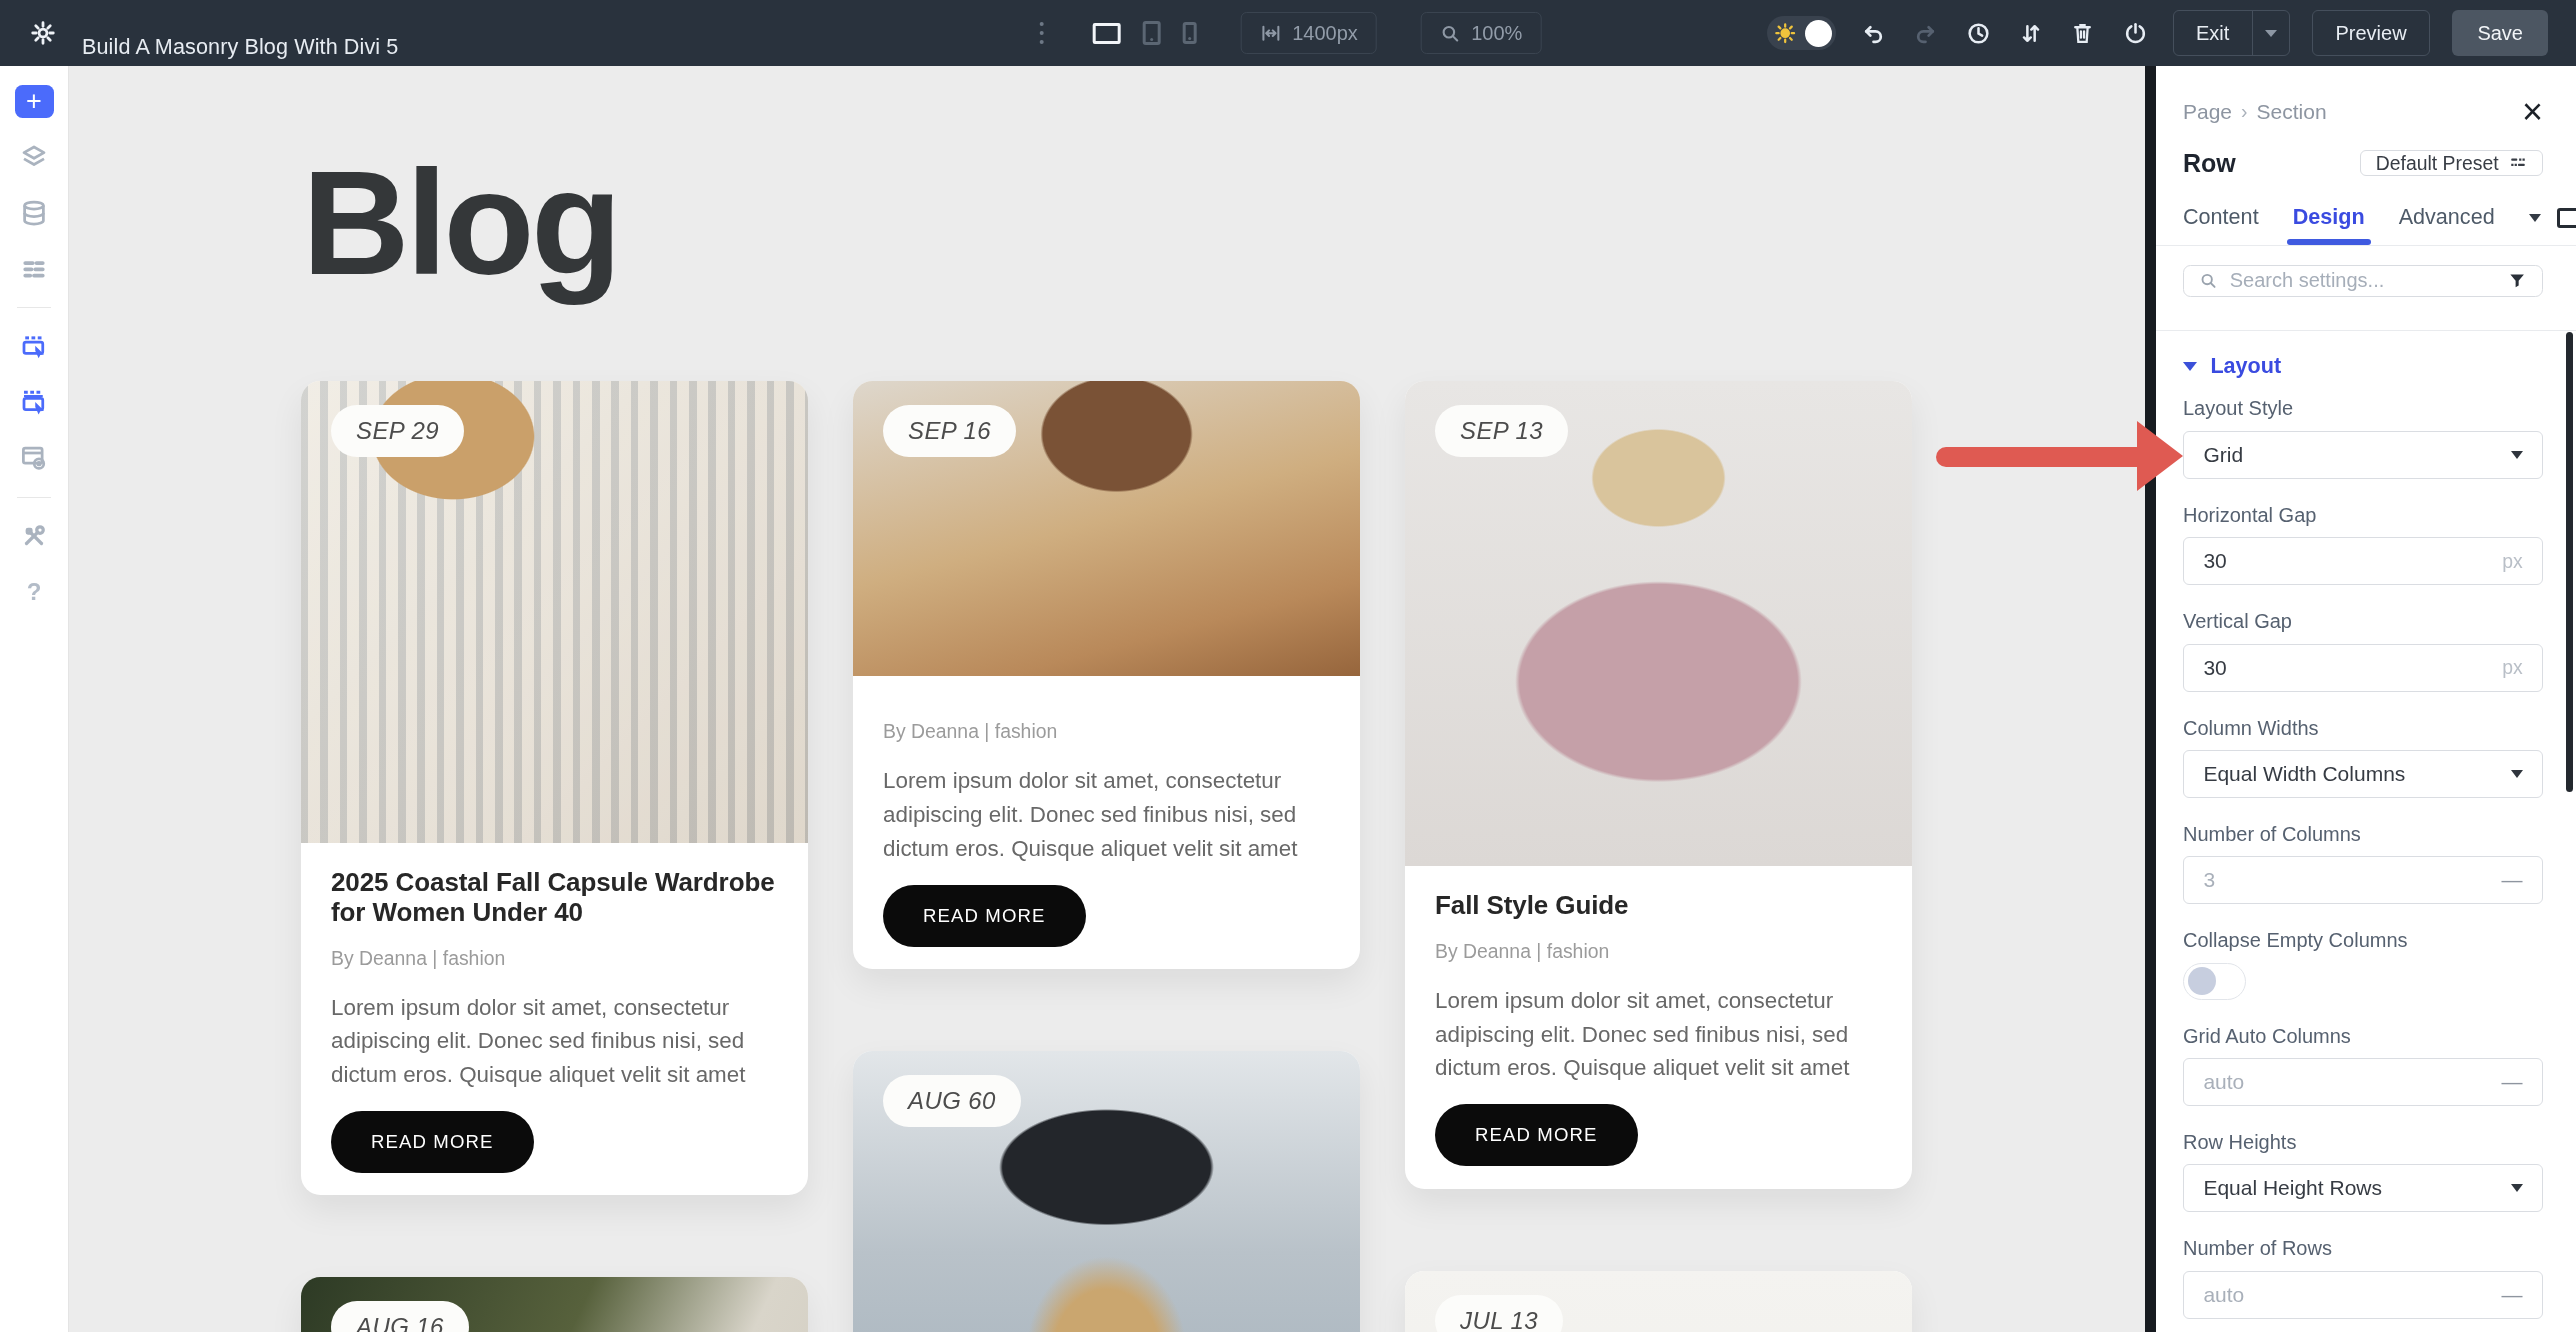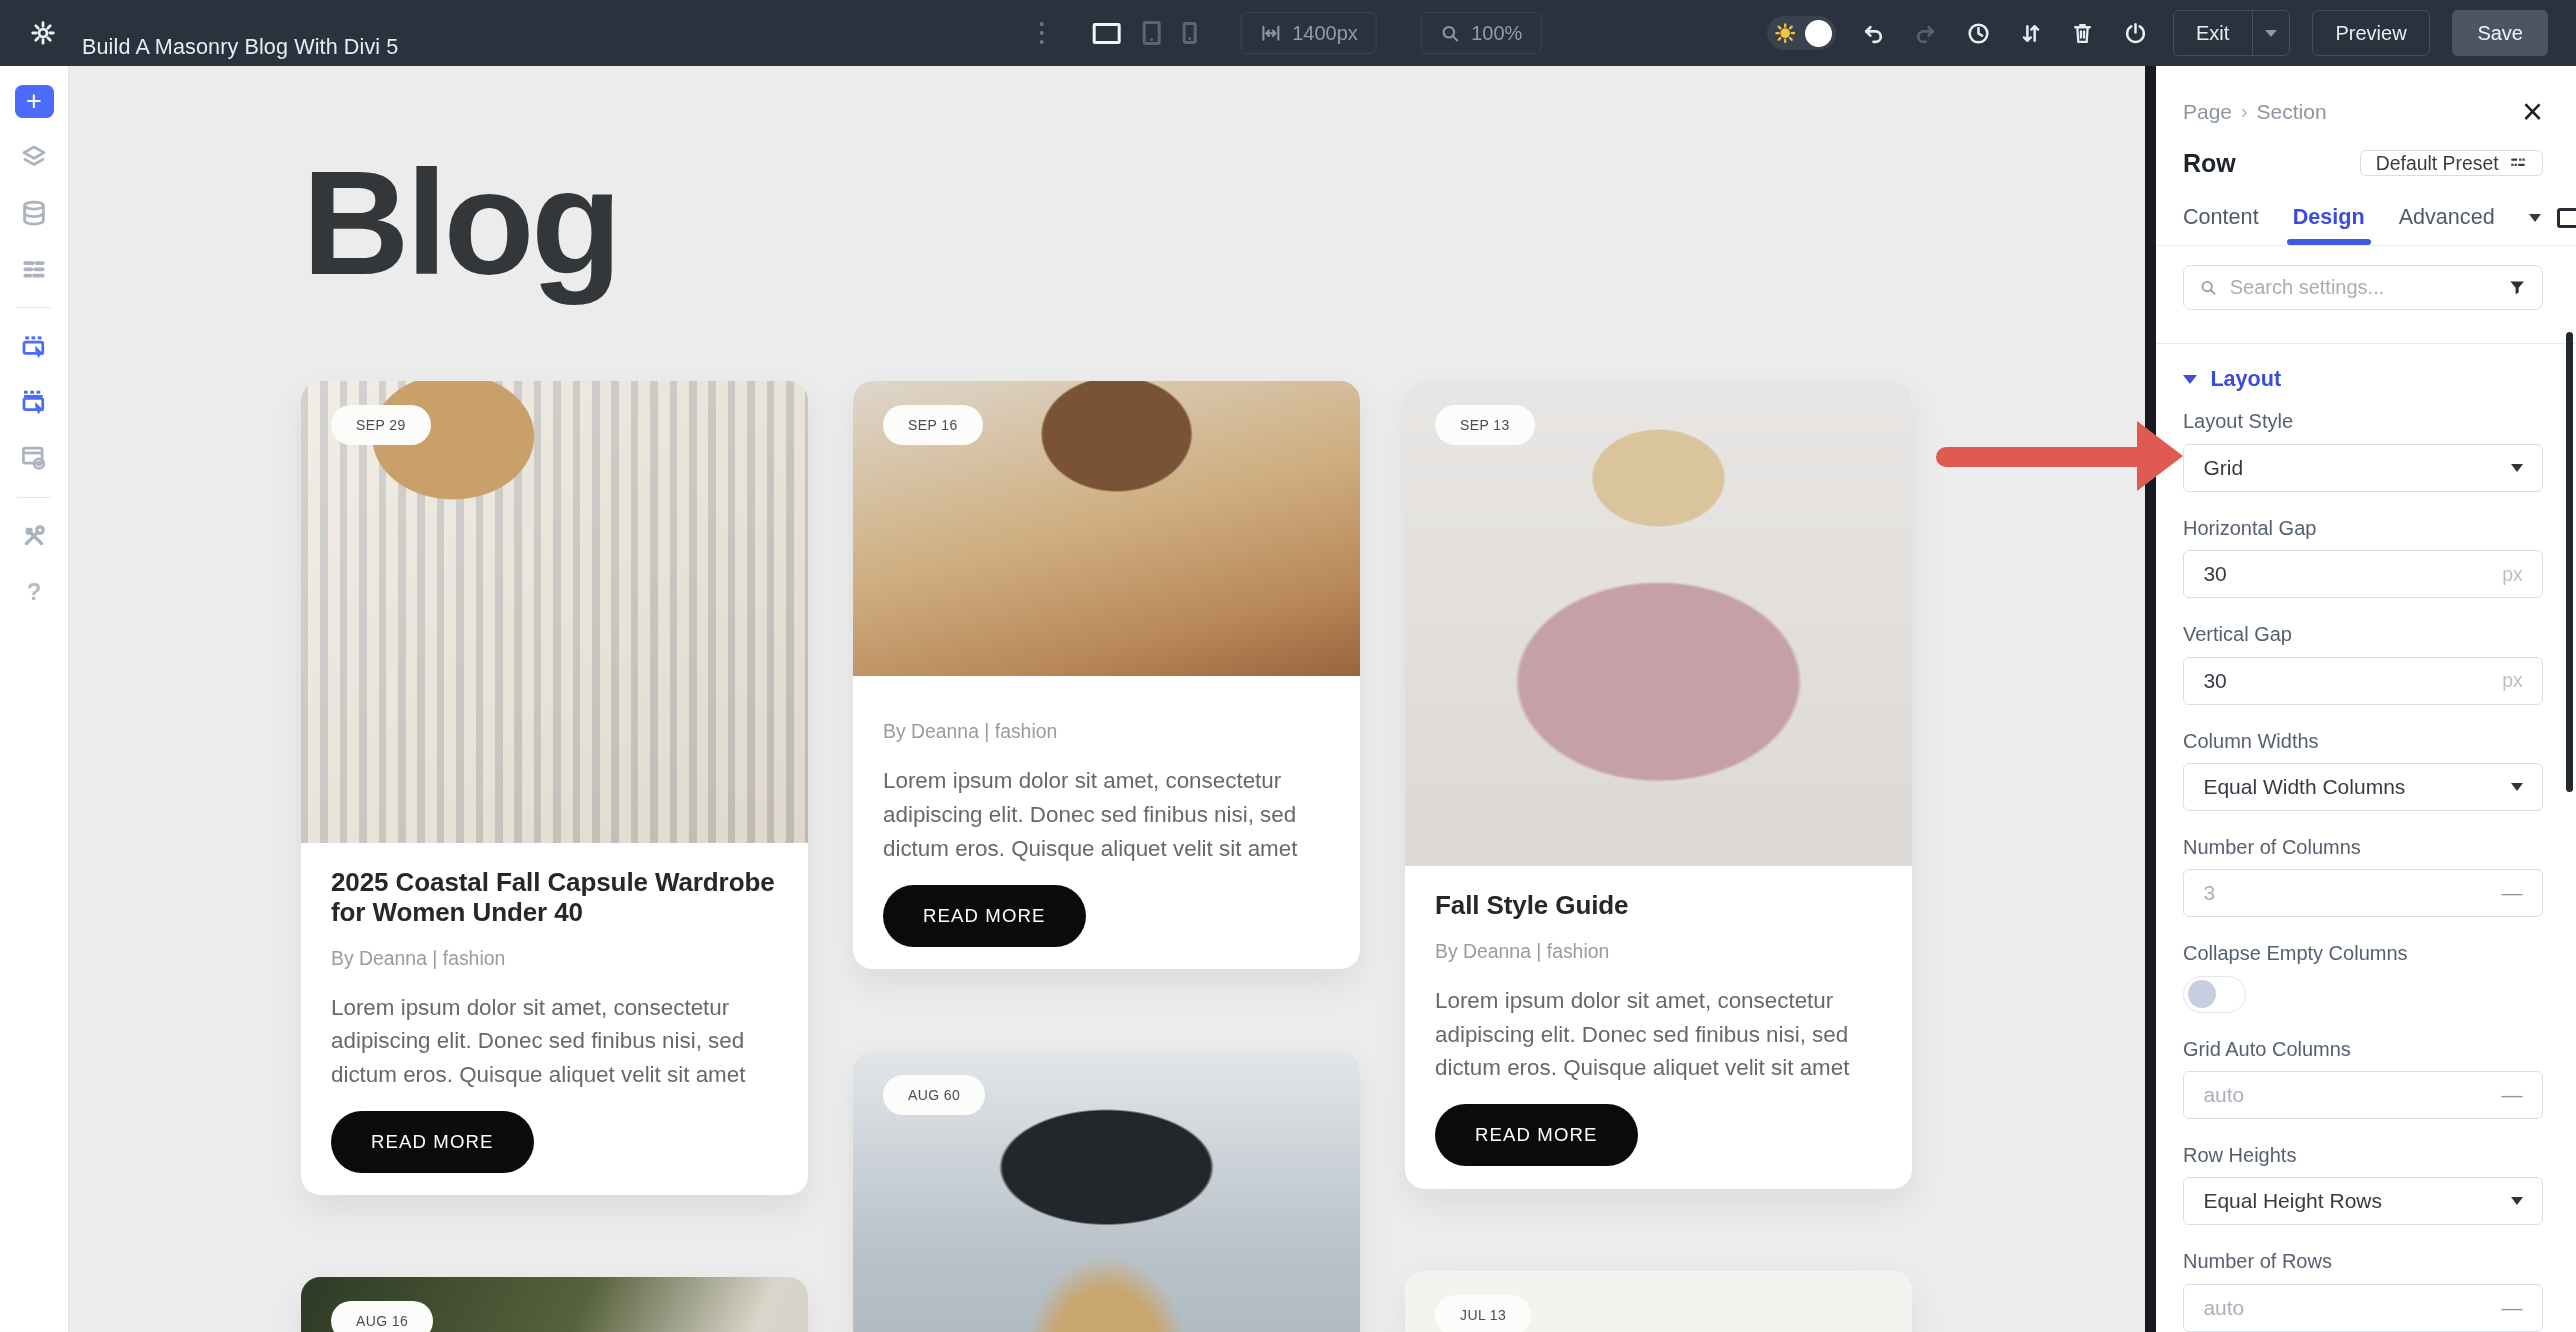--- a/index.html
+++ b/index.html
@@ -48,22 +48,22 @@
   .sb-help { color:#b3bcc8; font-size:24px; font-weight:700; }
 
   
   .canvas { position:absolute; left:70px; top:66px; width:2075px; bottom:0; background:#ececec; overflow:hidden; }
   .blog-heading { position:absolute; left:232px; top:75px; font-size:149px; font-weight:600;
                   letter-spacing:-3.7px; color:#343739; line-height:1.1; }
   .grid { position:absolute; left:231px; top:315px; display:flex; gap:45px; }
   .col { width:507px; display:flex; flex-direction:column; gap:82px; }
   .card { background:#fff; border-radius:19.4px; overflow:hidden; box-shadow:0 15px 34px rgba(0,0,0,.07); }
   .card-img { position:relative; width:100%; }
-  .badge { position:absolute; left:30px; top:24px; background:#fcfcfa; color:#4c4c4c; font-size:14px;
-           letter-spacing:0.4px; padding:12px 25px; border-radius:745px; }
+  .badge { position:absolute; left:30px; top:24px; background:#fcfcfa; color:#4c4c4c; font-size:24px;
+           letter-spacing:0.4px; padding:12px 25px; border-radius:745px;font-style:italic; }
   .card-body { padding:25px 30px 22.4px; }
   .card-title { font-size:26px; line-height:1.14; font-weight:700; color:#272727; letter-spacing:-0.1px; }
   .card-meta { margin-top:19.4px; font-size:19.4px; color:#9b9b9b; }
   .card-excerpt { margin-top:21px; font-size:22.4px; line-height:1.5; color:#686868; }
   .read-more { display:inline-block; margin-top:19.4px; background:#0b0b0b; color:#fff; font-size:18.6px;
                letter-spacing:1.1px; padding:20px 40px; border-radius:745px; }
   
   .img-sep29 { height:462px; background:
       radial-gradient(ellipse 134px 104px at 30% 12%, #caa06a 0 60%, transparent 61%),
       repeating-linear-gradient(90deg, rgba(140,160,185,.25) 0 7.5px, rgba(255,255,255,.35) 7.5px 19.4px),
@@ -109,21 +109,21 @@
   .tabs { margin-top:18px; display:flex; align-items:center; gap:34px; padding-bottom:12px;
           border-bottom:1.5px solid #e9ebee; margin-left:-27px; margin-right:-33px; padding-left:27px; padding-right:22.4px; }
   .tab { position:relative; font-size:21.6px; color:#4e5a68; padding-bottom:3px; }
   .tab.active { color:#3a4be0; font-weight:700; }
   .tab.active::after { content:''; position:absolute; left:-6px; right:-6px; bottom:-12px; height:5.2px;
                        border-radius:3px; background:#3f5ae0; }
   .tabs-right { margin-left:auto; display:flex; align-items:center; gap:16.4px; }
   .tabs-caret { width:0; height:0; border-left:6.7px solid transparent; border-right:6.7px solid transparent;
                 border-top:8.2px solid #343b45; }
   .tabs-device { width:24px; height:19.4px; border:3.7px solid #262c34; border-radius:3px; }
-  .search-box { margin-top:19.4px; height:45px; border:1.5px solid #d9dce1; border-radius:7.5px;
+  .search-box { margin-top:19.4px; height:32px; border:1.5px solid #d9dce1; border-radius:7.5px;
                 display:flex; align-items:center; gap:12px; padding:0 15px; }
   .search-box input { flex:1; border:none; outline:none; font-size:20px; color:#333;
                       font-family:"Liberation Sans",sans-serif; background:transparent; }
   .search-box input::placeholder { color:#a6aeb9; }
   .p-div { margin:33px -33px 0 -27px; border:none; border-top:1.5px solid #e9ebee; }
   .sec-head { margin-top:22.4px; display:flex; align-items:center; gap:13.4px; }
   .sec-tri { width:0; height:0; border-left:7.5px solid transparent; border-right:7.5px solid transparent;
              border-top:9.7px solid #3b50d9; }
   .sec-label { font-size:21.6px; font-weight:700; color:#3a4be0; }
   .fields { margin-top:18px; }

